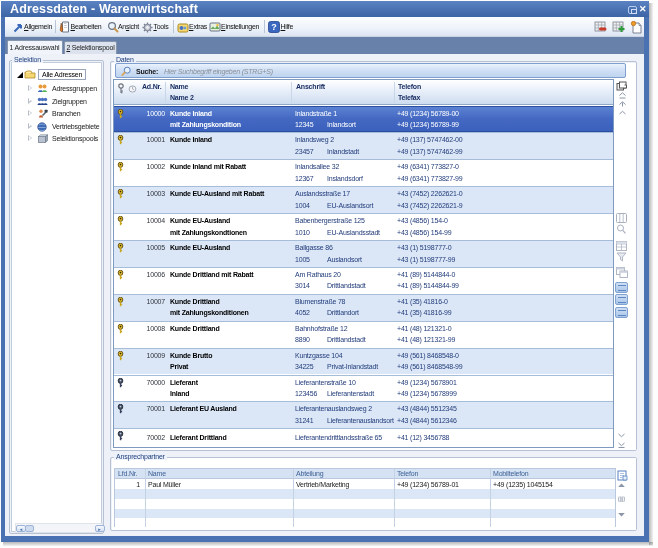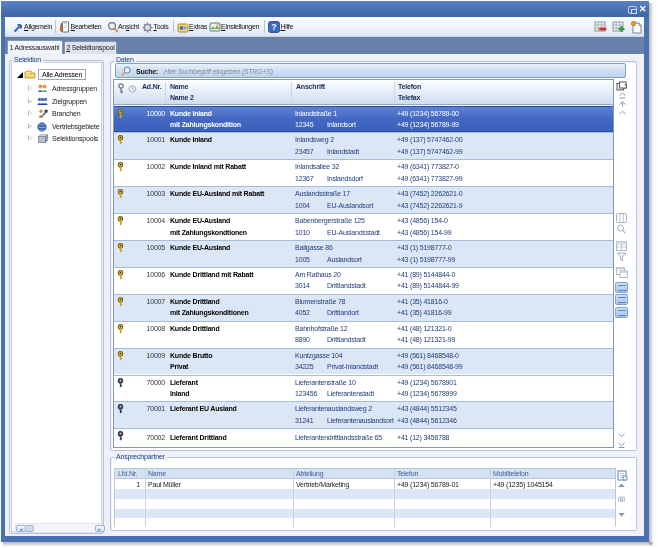--- a/index.html
+++ b/index.html
@@ -62,20 +62,21 @@
 .bvl { position:absolute; top:0; width:1px; height:58px; background:#c4d2e4; }
 </style>
 </head>
 <body>
 <div id="win">
 <div class="wb" style="left:1px;top:1px;width:648px;height:540.5px;"></div>
 <div id="shadow-r"></div>
     <div id="shadow-b"></div>
 <div id="body"></div>
 <div id="title">
+      <span class="t">Adressdaten - Warenwirtschaft</span>
   <span id="btn-restore"></span>
       <span id="btn-close">✕</span>
 </div>
 <div id="toolbar">
   <svg class="tbi" style="left:8px;top:5px;" width="11" height="11" viewBox="0 0 11 11">
         <path d="M1.5 9.5 L8 3 M8 3 L4.5 3 M8 3 L8 6.5" stroke="#3a68b8" stroke-width="2" fill="none"></path>
       </svg>
   <span class="mi" style="left:19px;"><span class="u">A</span>llgemein</span>
   <span class="msep" style="left:50px;"></span>
   <svg class="tbi" style="left:54px;top:4px;" width="11" height="12" viewBox="0 0 11 12">

